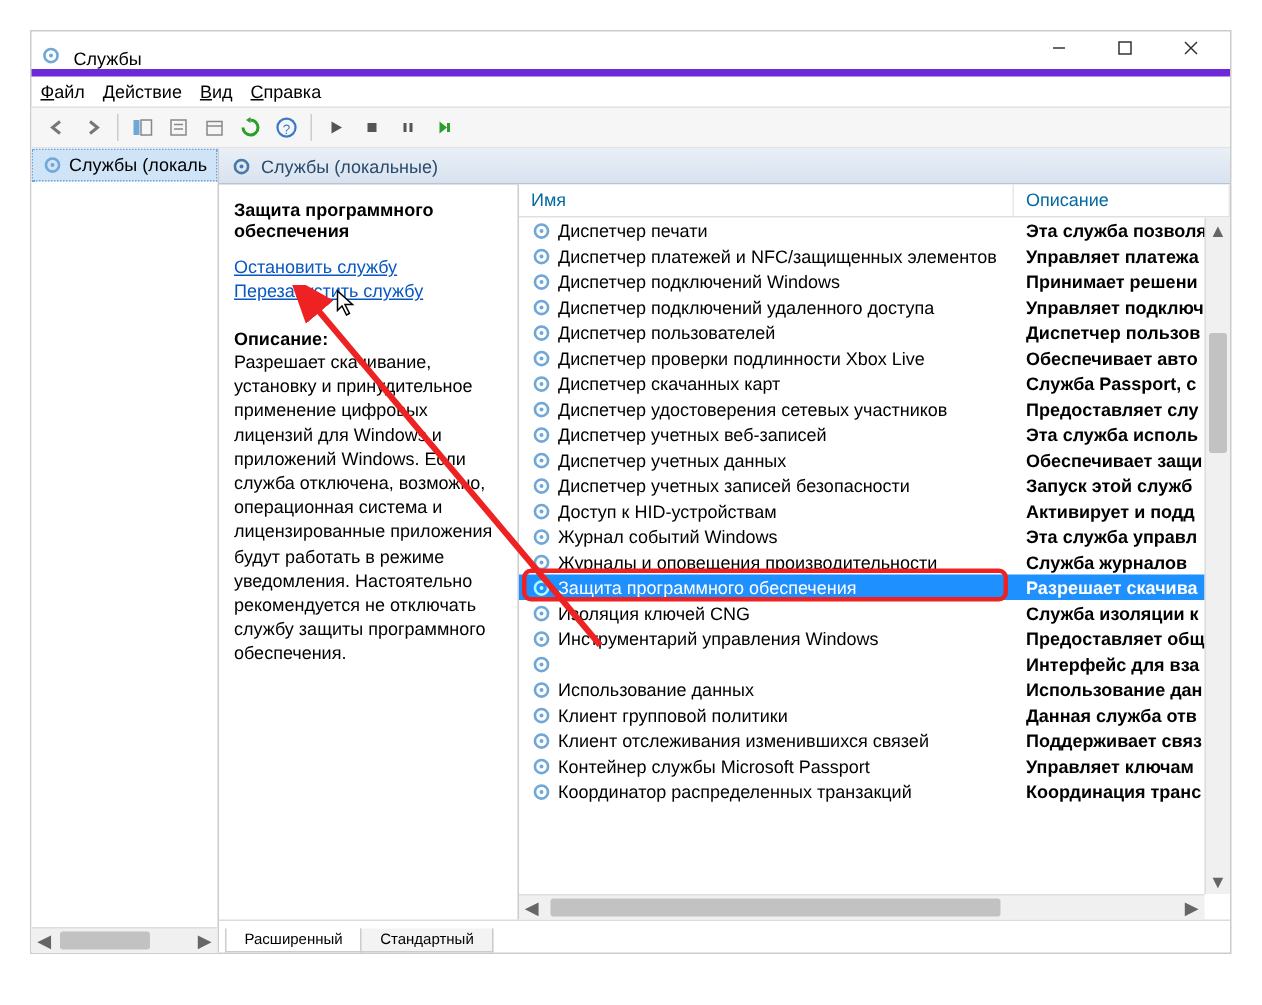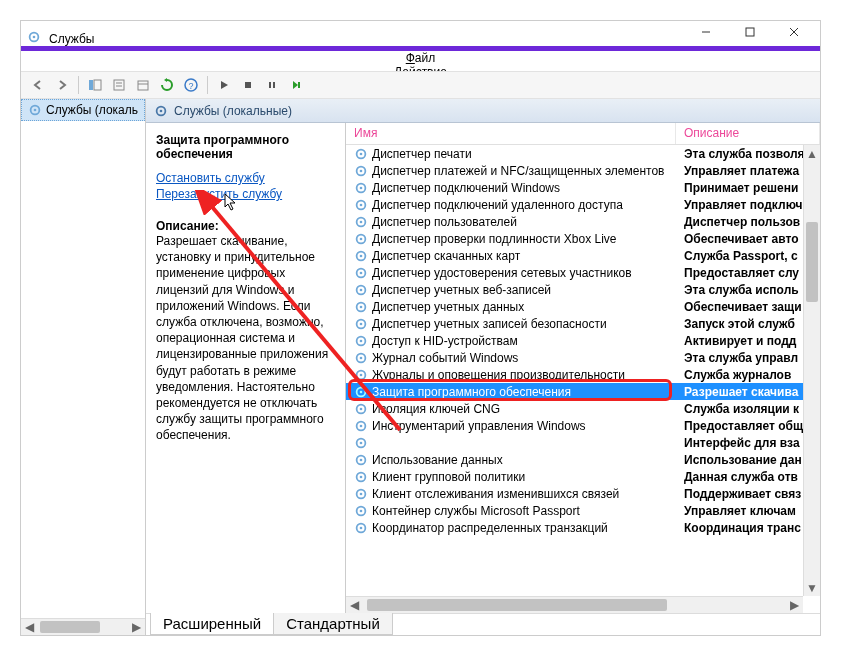--- a/index.html
+++ b/index.html
@@ -4,60 +4,60 @@
 <style>
 * { box-sizing: border-box; margin: 0; padding: 0; }
 body { font-family: "Segoe UI", Tahoma, sans-serif; font-size: 12px; background: #fff; color: #000; }
 .window { width: 841px; height: 670px; margin: 0 auto; background: #fff; position: relative; padding: 20px; }
 .inner-window { width: 100%; height: 616px; border: 1px solid #ccc; background: #fff; display: flex; flex-direction: column; }
 .titlebar { height: 30px; display: flex; align-items: flex-end; padding: 0 4px; border-bottom: 5px solid #6d28d9; }
 .titlebar .icon-slot { width: 18px; height: 18px; margin-right: 6px; display: flex; align-items: center; justify-content: center; }
 .titlebar .title { flex: 1; font-size: 12px; }
 .titlebar .controls { display: flex; }
 .titlebar .controls .ctl { width: 44px; height: 28px; display: flex; align-items: center; justify-content: center; color: #333; }
-.menubar { height: 20px; display: flex; align-items: center; padding: 0 6px; font-size: 12px; flex-direction: column; }
+.menubar { height: 20px; display: flex; align-items: center; padding: 0 6px; gap: 12px; font-size: 12px; }
 .menubar .menu-item { cursor: default; }
 .menubar .menu-item u { text-decoration: underline; }
 .toolbar { height: 28px; display: flex; align-items: center; padding: 2px 6px; gap: 2px; border-top: 1px solid #e2e2e2; border-bottom: 1px solid #e2e2e2; background: #f6f6f6; }
 .tbtn { width: 22px; height: 22px; border: 1px solid transparent; display: flex; align-items: center; justify-content: center; color: #555; }
 .tbar-sep { width: 1px; height: 18px; background: #ccc; margin: 0 3px; }
 .body-area { flex: 1; display: flex; min-height: 0; }
 .left-pane { width: 125px; border-right: 1px solid #ccc; background: #fff; overflow: hidden; }
 .left-pane .tree-item { display: flex; align-items: center; padding: 3px 6px; background: #cfe4f7; border: 1px dotted #6ba5d8; gap: 4px; }
 .main-pane { flex: 1; display: flex; flex-direction: column; min-width: 0; }
 .main-header { height: 24px; background: linear-gradient(#e9eff6,#d8e3f0); display: flex; align-items: center; padding: 0 8px; gap: 6px; border-bottom: 1px solid #b8c4d3; color: #2a4a6c; font-size: 12px; }
 .main-split { flex: 1; display: flex; min-height: 0; }
 .detail-pane { width: 200px; border-right: 1px solid #ccc; padding: 10px 10px; font-size: 12px; }
 .detail-pane .svc-name { font-weight: bold; margin-bottom: 10px; }
 .detail-pane .act-link { color: #0a57c2; text-decoration: underline; display: block; margin-bottom: 2px; cursor: pointer; }
 .detail-pane .desc-label { margin-top: 18px; font-weight: bold; }
 .detail-pane .desc-text { margin-top: 0; line-height: 1.35; }
 .list-pane { flex: 1; display: flex; flex-direction: column; min-width: 0; position: relative; }
 .list-header { height: 22px; display: flex; background: #fff; border-bottom: 1px solid #e0e0e0; }
-.col-h { padding: 3px 8px; font-size: 12px; color: #ec4899; border-right: 1px solid #e8e8e8; }
+.col-h { padding: 3px 8px; font-size: 12px; color: #0369a1; border-right: 1px solid #e8e8e8; }
 .col-name { width: 330px; }
 .col-desc { flex: 1; }
 .list-body { flex: 1; overflow: hidden; position: relative; }
 .row { display: flex; align-items: center; height: 17px; font-size: 12px; }
 .row .c-name { width: 330px; display: flex; align-items: center; padding-left: 8px; gap: 4px; overflow: hidden; white-space: nowrap; }
 .row .c-desc { flex: 1; padding-left: 8px; overflow: hidden; white-space: nowrap; font-weight: bold; }
 .row.selected { background: #1e90ff; color: #fff; }
 .row.selected .gear { filter: brightness(1.5); }
 .highlight-box { position: absolute; border: 3px solid #e22; border-radius: 6px; pointer-events: none; z-index: 5; }
 .gear { width: 14px; height: 14px; flex-shrink: 0; }
 .vscroll { position: absolute; right: 0; top: 0; bottom: 17px; width: 17px; background: #f0f0f0; border-left: 1px solid #ddd; display: flex; flex-direction: column; }
 .vscroll .arrow { height: 17px; display: flex; align-items: center; justify-content: center; color: #666; }
 .vscroll .track { flex: 1; position: relative; }
 .vscroll .thumb { position: absolute; left: 2px; right: 2px; top: 60px; height: 80px; background: #c2c2c2; border-radius: 2px; }
 .hscroll { position: absolute; left: 0; right: 17px; bottom: 0; height: 17px; background: #f0f0f0; border-top: 1px solid #ddd; display: flex; }
 .hscroll .arrow { width: 17px; display: flex; align-items: center; justify-content: center; color: #666; }
 .hscroll .track { flex: 1; position: relative; }
 .hscroll .thumb { position: absolute; top: 2px; bottom: 2px; left: 4px; width: 300px; background: #c2c2c2; border-radius: 2px; }
 .bottom-tabs { height: 22px; display: flex; align-items: flex-end; padding-left: 4px; border-top: 1px solid #dcdcdc; }
-.bottom-tabs .tab { padding: 2px 12px; font-size: 15px; border: 1px solid #ccc; border-top: none; margin-right: -1px; background: #f3f3f3; cursor: default; }
+.bottom-tabs .tab { padding: 2px 12px; font-size: 10px; border: 1px solid #ccc; border-top: none; margin-right: -1px; background: #f3f3f3; cursor: default; }
 .bottom-tabs .tab.active { background: #fff; }
 .left-hscroll { height: 17px; background: #f0f0f0; border-top: 1px solid #ddd; display: flex; margin-top: auto; }
 .left-hscroll .arrow { width: 17px; display: flex; align-items: center; justify-content: center; color: #666; }
 .left-hscroll .track { flex: 1; position: relative; }
 .left-hscroll .thumb { position: absolute; top: 2px; bottom: 2px; left: 2px; width: 60px; background: #c2c2c2; border-radius: 2px; }
 svg.arrow-annot { position: absolute; pointer-events: none; z-index: 10; }
 .cursor { position: absolute; z-index: 20; pointer-events: none; }
 </style>
 </head>
 <body>

